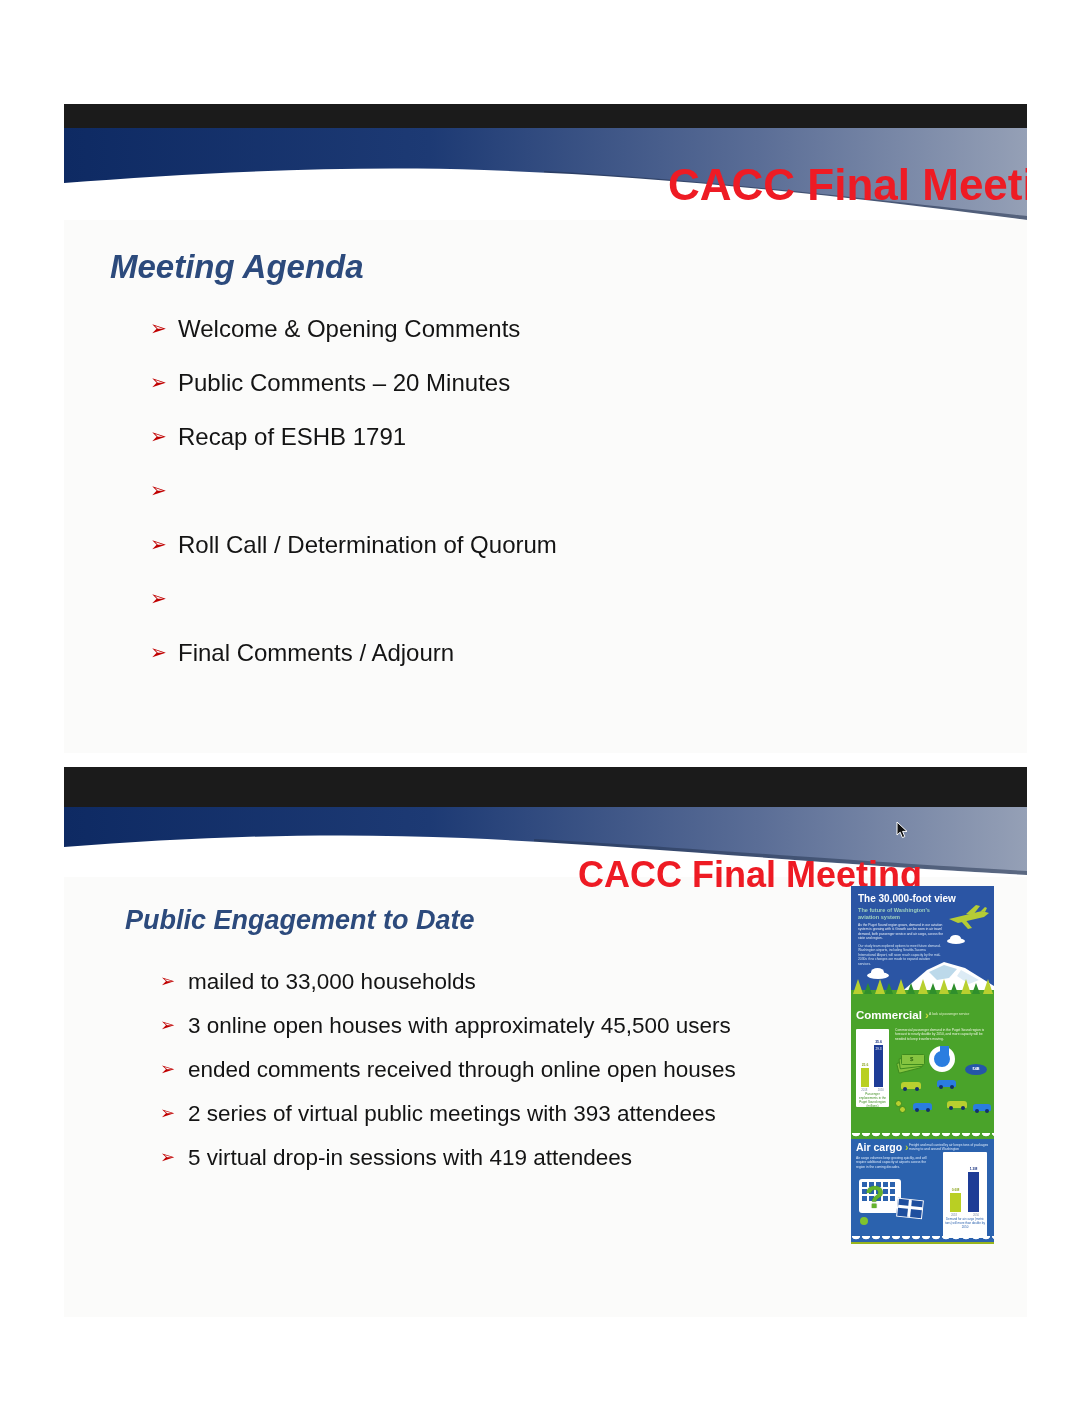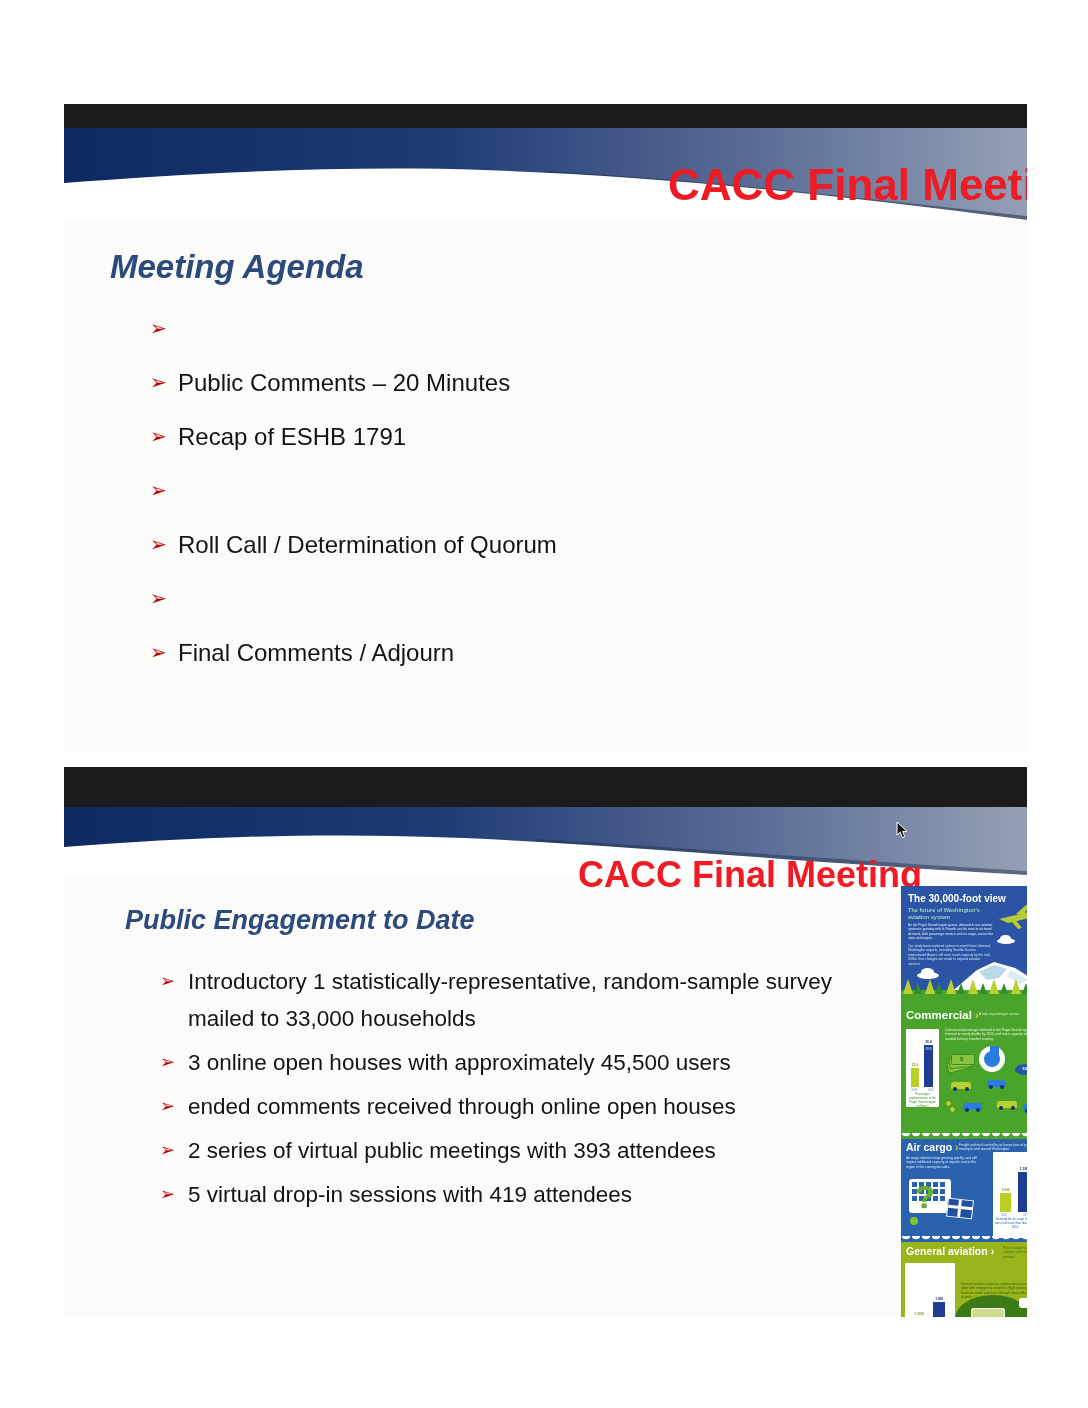--- a/index.html
+++ b/index.html
@@ -25,21 +25,21 @@
   #slide1 .b-list{left:86px;top:212px;width:760px;}
   #slide2 .b-list{left:96px;top:196px;width:760px;}
   .b-item{display:flex;align-items:flex-start;color:#141414;}
   #slide1 .b-item{margin-bottom:29px;font-size:24px;line-height:25px;}
   #slide2 .b-item{margin-bottom:7px;font-size:22.5px;line-height:37px;}
   .b-mark{color:#c00000;flex:0 0 28px;}
   #slide1 .b-mark{font-size:20px;line-height:25px;}
   #slide2 .b-mark{font-size:18px;line-height:37px;}
   .b-lines{white-space:nowrap;}
   
-  #infographic{position:absolute;left:837px;top:119px;width:143px;height:431px;overflow:hidden;background:#2b55a4;}
+  #infographic{position:absolute;left:787px;top:119px;width:143px;height:358px;overflow:hidden;background:#2b55a4;}
   #ig-sky{position:absolute;left:0;top:0;width:143px;height:122px;background:#2b55a4;}
   .ig-title{position:absolute;left:7px;top:7px;font-size:10px;font-weight:bold;color:#ffffff;}
   .ig-sub{position:absolute;left:7px;top:21px;width:92px;font-size:5.6px;line-height:1.25;font-weight:bold;color:#9fd0be;}
   .tinyp{font-size:3.3px;line-height:1.35;}
   .ig-p1{position:absolute;left:7px;top:37px;width:88px;color:#e7eef9;}
   .ig-p2{position:absolute;left:7px;top:58px;width:84px;color:#cfe0f2;}
   #plane{position:absolute;right:4px;top:18px;}
   .cloud{position:absolute;background:#fff;border-radius:50%;}
   .cloud::before{content:"";position:absolute;background:#fff;border-radius:50%;width:60%;height:120%;left:18%;top:-55%;}
   #cloud1{left:16px;top:86px;width:22px;height:7px;}
@@ -133,20 +133,21 @@
         <path d="M480,45 C630,53 800,72 963,90" fill="none" stroke="#22314e" stroke-width="4" opacity="0.55"></path>
         <path d="M0,55 C130,45 280,37 420,42 C600,48 780,68 963,92 L963,92 L0,92 Z" fill="#ffffff"></path>
       </svg>
       <div class="red-title">CACC Final Meeting</div>
     </div>
   </div>
   <div class="heading">Meeting Agenda</div>
   <ul class="b-list">
     <li class="b-item">
         <span class="b-mark">➢</span>
+        <span class="b-lines">Welcome &amp; Opening Comments</span>
       </li>
     <li class="b-item">
         <span class="b-mark">➢</span>
         <span class="b-lines">Public Comments – 20 Minutes</span>
       </li>
     <li class="b-item">
         <span class="b-mark">➢</span>
         <span class="b-lines">Recap of ESHB 1791</span>
       </li>
     <li class="b-item">
@@ -175,21 +176,20 @@
         <path d="M0,40 C130,30 260,25 400,31 C580,39 740,56 963,68 L963,70 L0,70 Z" fill="#ffffff"></path>
       </svg>
       <div class="red-title">CACC Final Meeting</div>
     </div>
   </div>
   <div class="heading">Public Engagement to Date</div>
   <ul class="b-list">
     <li class="b-item">
         <span class="b-mark">➢</span>
       <span>
-          <div class="b-lines">Introductory 1 statistically-representative, random-sample survey</div>
           <div class="b-lines">mailed to 33,000 households</div>
         </span>
       </li>
     <li class="b-item">
         <span class="b-mark">➢</span>
       <span>
           <div class="b-lines">3 online open houses with approximately 45,500 users</div>
         </span>
       </li>
     <li class="b-item">

